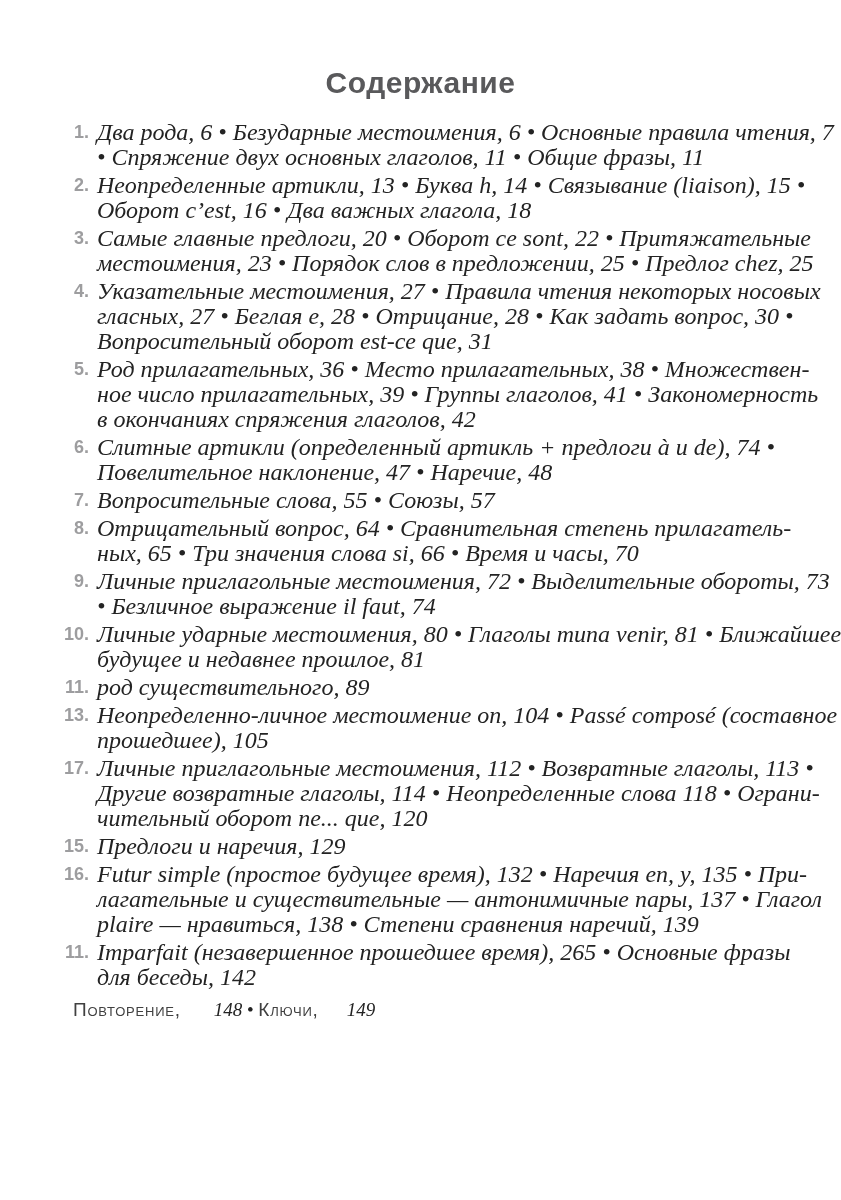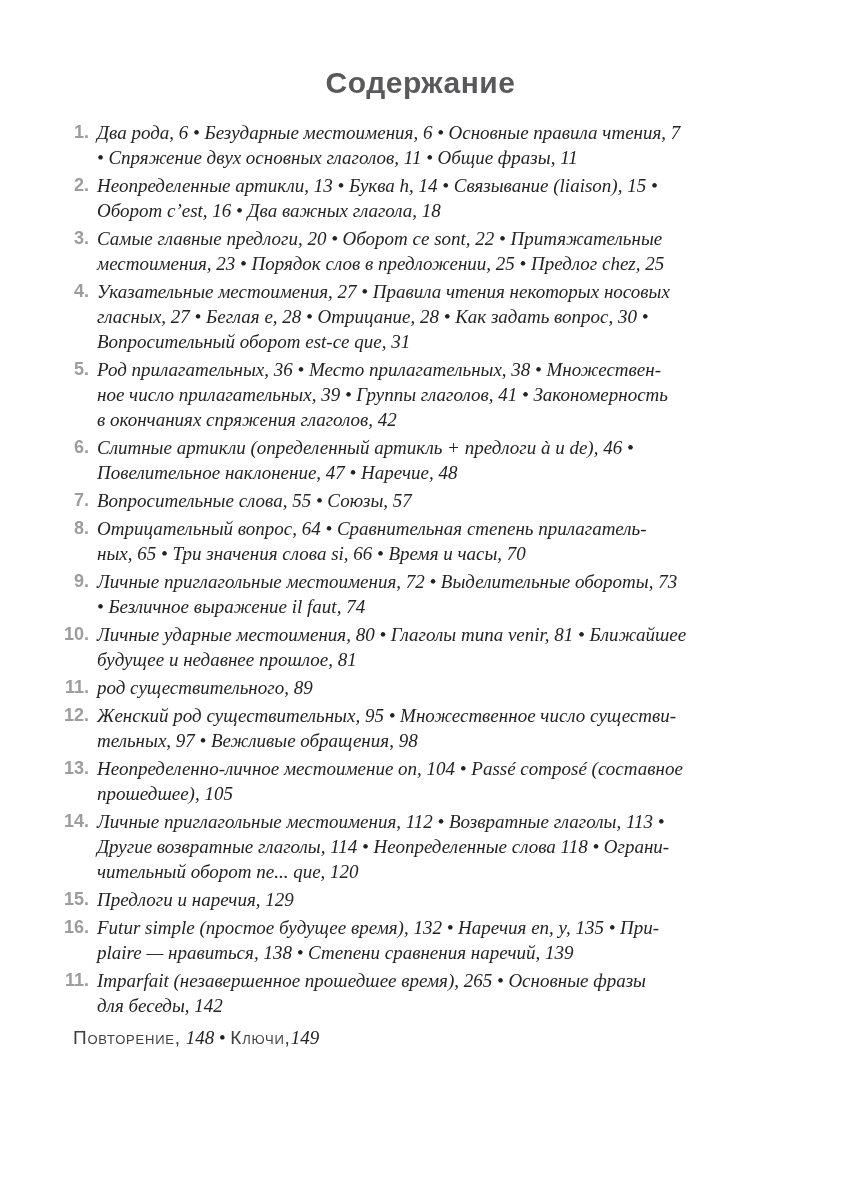--- a/index.html
+++ b/index.html
@@ -38,21 +38,21 @@
     width: 36px;
     text-align: right;
     font-family: "Liberation Sans", sans-serif;
     font-weight: 700;
     font-size: 18px;
     line-height: 25px;
     color: #9d9d9f;
   }
   .line {
     font-style: italic;
-    font-size: 19px;
+    font-size: 24px;
     line-height: 25px;
     color: #232323;
     white-space: nowrap;
   }
   .endline {
     margin-top: 7px;
     margin-left: -24px;
     line-height: 26px;
     white-space: nowrap;
   }
@@ -61,20 +61,21 @@
     font-variant: small-caps;
     font-size: 19px;
     letter-spacing: 0.8px;
     color: #404040;
   }
   .seg-num {
     font-family: "Liberation Serif", serif;
     font-style: italic;
     font-size: 19px;
     color: #232323;
+    margin-left: 28px;
   }
   .seg-sep {
     font-family: "Liberation Serif", serif;
     font-size: 19px;
     color: #232323;
   }
 </style>
 </head>
 <body>
 
@@ -103,21 +104,21 @@
         <div class="line">Вопросительный оборот est-ce que, 31</div>
       </div>
       <div class="toc-item">
         <span class="num">5.</span>
         <div class="line">Род прилагательных, 36 • Место прилагательных, 38 • Множествен-</div>
         <div class="line">ное число прилагательных, 39 • Группы глаголов, 41 • Закономерность</div>
         <div class="line">в окончаниях спряжения глаголов, 42</div>
       </div>
       <div class="toc-item">
         <span class="num">6.</span>
-        <div class="line">Слитные артикли (определенный артикль + предлоги à и de), 46 •</div>
+        <div class="line">Слитные артикли (определенный артикль + предлоги à и de), 74 •</div>
         <div class="line">Повелительное наклонение, 47 • Наречие, 48</div>
       </div>
       <div class="toc-item">
         <span class="num">7.</span>
         <div class="line">Вопросительные слова, 55 • Союзы, 57</div>
       </div>
       <div class="toc-item">
         <span class="num">8.</span>
         <div class="line">Отрицательный вопрос, 64 • Сравнительная степень прилагатель-</div>
         <div class="line">ных, 65 • Три значения слова si, 66 • Время и часы, 70</div>
@@ -130,42 +131,38 @@
       <div class="toc-item">
         <span class="num">10.</span>
         <div class="line">Личные ударные местоимения, 80 • Глаголы типа venir, 81 • Ближайшее</div>
         <div class="line">будущее и недавнее прошлое, 81</div>
       </div>
       <div class="toc-item">
         <span class="num">11.</span>
         <div class="line">род существительного, 89</div>
       </div>
       <div class="toc-item">
-        <span class="num">12.</span>
-        <div class="line">Женский род существительных, 95 • Множественное число существи-</div>
-        <div class="line">тельных, 97 • Вежливые обращения, 98</div>
-      </div>
-      <div class="toc-item">
         <span class="num">13.</span>
         <div class="line">Неопределенно-личное местоимение on, 104 • Passé composé (составное</div>
         <div class="line">прошедшее), 105</div>
       </div>
       <div class="toc-item">
-        <span class="num">14.</span>
+        <span class="num">17.</span>
         <div class="line">Личные приглагольные местоимения, 112 • Возвратные глаголы, 113 •</div>
         <div class="line">Другие возвратные глаголы, 114 • Неопределенные слова 118 • Ограни-</div>
         <div class="line">чительный оборот ne... que, 120</div>
       </div>
       <div class="toc-item">
         <span class="num">15.</span>
         <div class="line">Предлоги и наречия, 129</div>
       </div>
       <div class="toc-item">
         <span class="num">16.</span>
         <div class="line">Futur simple (простое будущее время), 132 • Наречия en, y, 135 • При-</div>
+        <div class="line">лагательные и существительные — антонимичные пары, 137 • Глагол</div>
         <div class="line">plaire — нравиться, 138 • Степени сравнения наречий, 139</div>
       </div>
       <div class="toc-item">
         <span class="num">11.</span>
         <div class="line">Imparfait (незавершенное прошедшее время), 265 • Основные фразы</div>
         <div class="line">для беседы, 142</div>
       </div>
       <div class="endline"><span class="seg-caps">Повторение,</span><span class="seg-num"> 148</span><span class="seg-sep"> • </span><span class="seg-caps">Ключи,</span><span class="seg-num">149</span></div>
     </div>
 </div>

